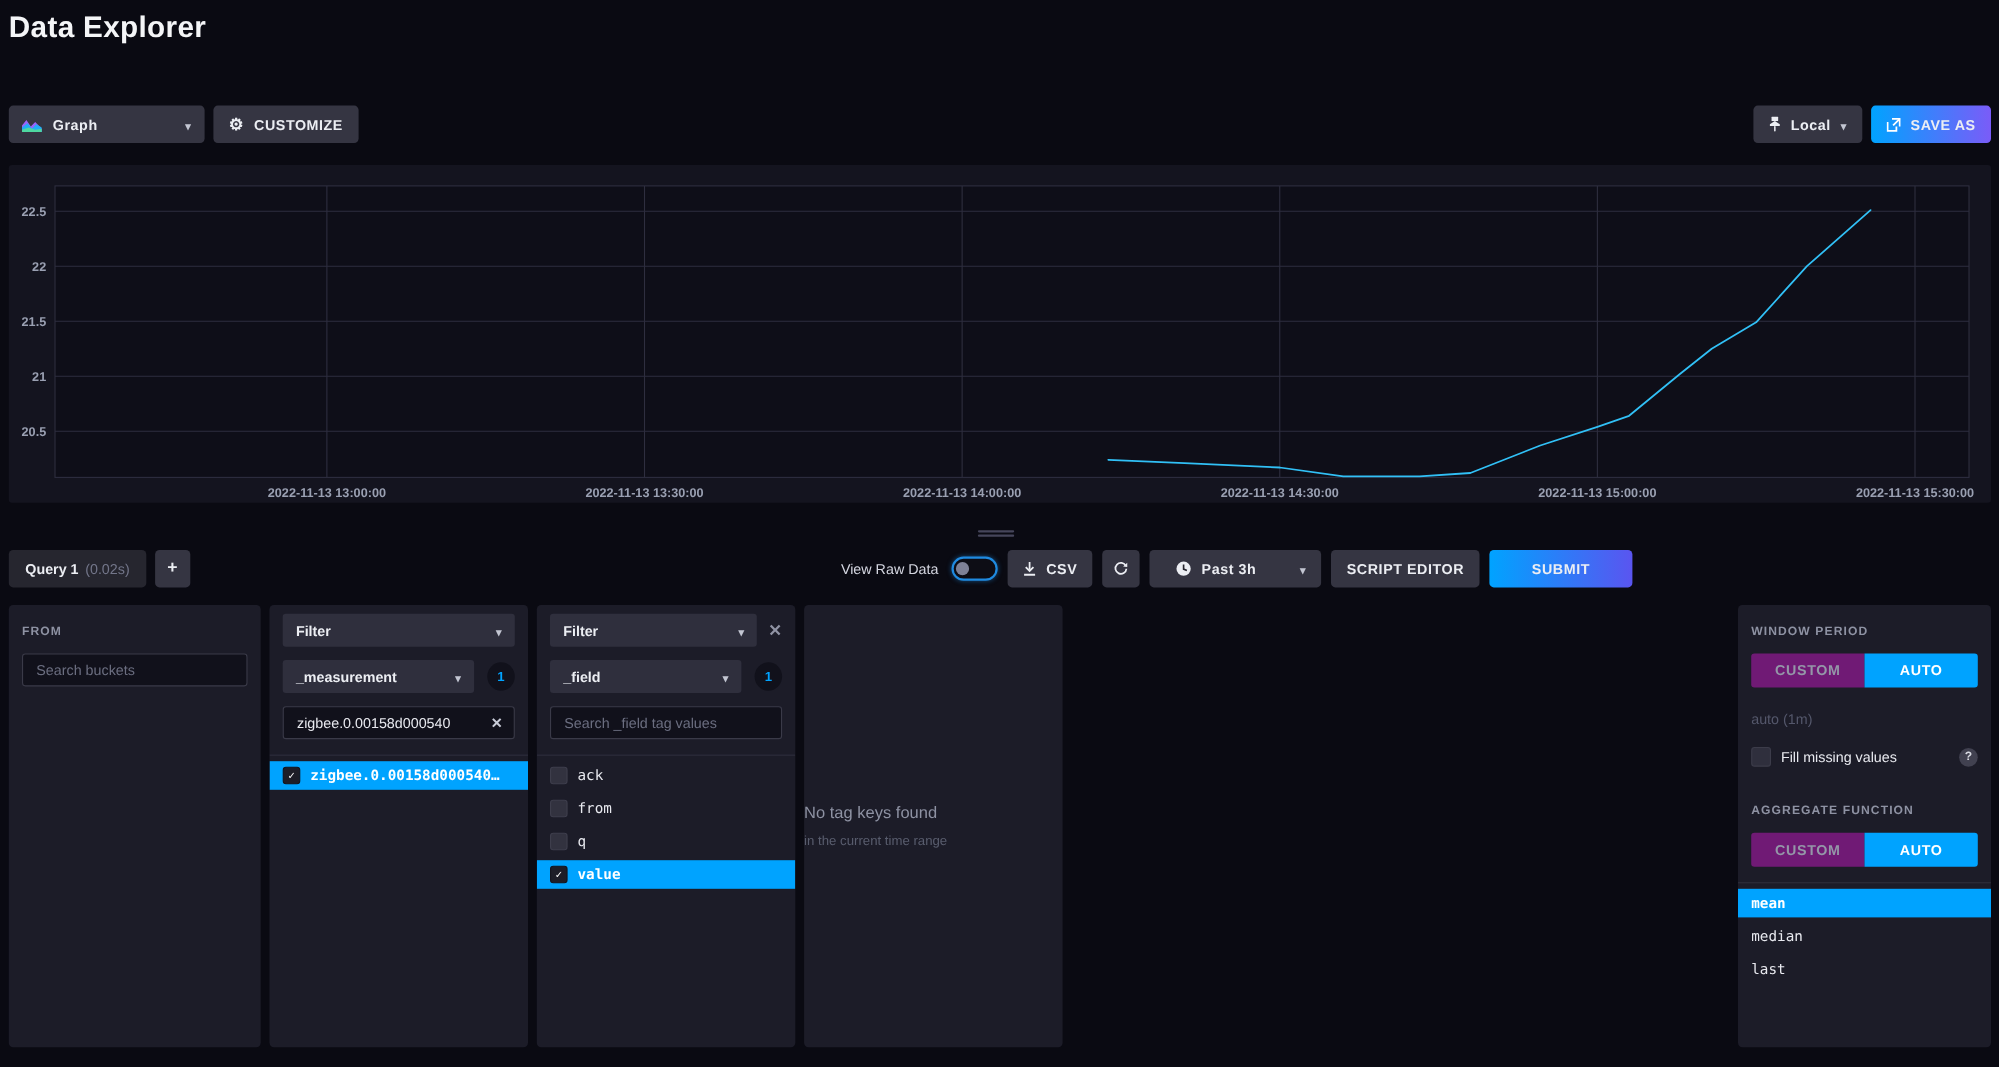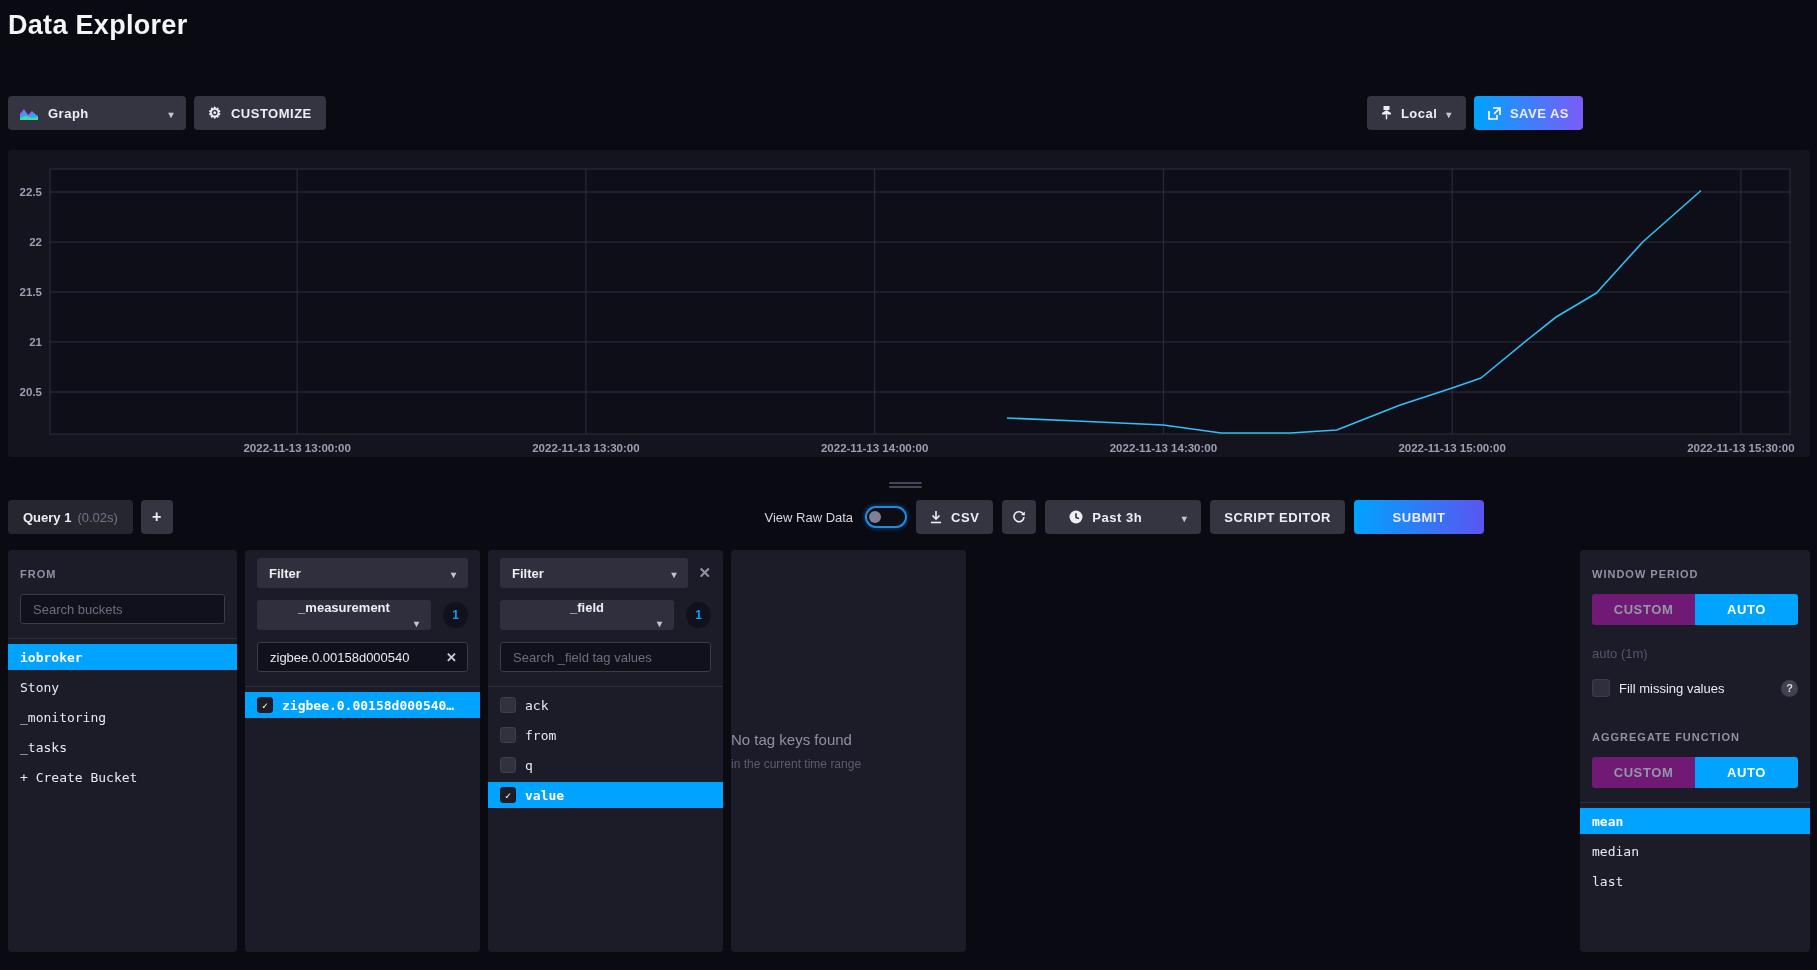--- a/index.html
+++ b/index.html
@@ -1,21 +1,21 @@
 <!DOCTYPE html>
 <html><head>
 <meta charset="utf-8">
 <style>
   html,body{margin:0;padding:0;overflow:hidden;}
   body{position:relative;width:1817px;height:970px;background:#0a0a12;
        font-family:"Liberation Sans",sans-serif;color:#fff;}
   .page-title{position:absolute;left:8px;top:10px;font-size:27px;font-weight:700;
        color:#f4f5f7;letter-spacing:.3px;}
   
-  .view-toolbar{position:absolute;left:8px;top:96px;width:1575px;height:34px;
+  .view-toolbar{position:absolute;left:8px;top:96px;width:1802px;height:34px;
        display:flex;align-items:center;gap:8px;}
   .btn{height:34px;border-radius:4px;background:#353542;color:#eceef3;font-size:13px;
        font-weight:700;letter-spacing:.5px;display:flex;align-items:center;gap:9px;
        padding:0 14px;box-sizing:border-box;cursor:pointer;white-space:nowrap;}
   .graph-dd{width:178px;justify-content:space-between;padding:0 12px;}
   .dd-left{display:flex;align-items:center;gap:10px;}
   .spacer{flex:1;}
   .saveas-btn{background:linear-gradient(90deg,#00a3ff 0%,#7a5cf8 100%);}
   .caret{display:inline-block;}
   .caret::after{content:"▾";font-size:10px;color:#c3c6d2;}
@@ -71,21 +71,21 @@
        margin-right:9px;flex:none;display:flex;align-items:center;justify-content:center;}
   .cb.checked{background:#1d1d27;border-color:#14141d;}
   .cb.checked::after{content:"✓";color:#fff;font-size:10px;font-weight:700;}
   .filter-head{display:flex;align-items:center;margin:8px 12px 12px;gap:10px;}
   .dd{height:30px;background:#2f2f3d;border-radius:3px;display:flex;align-items:center;
        padding:0 12px;font-size:13px;font-weight:700;color:#eceef3;box-sizing:border-box;
        cursor:pointer;}
   .dd .caret{margin-left:auto;}
   .filter-head .dd{flex:1;}
   .key-row{display:flex;align-items:center;margin:0 12px 12px;gap:12px;}
-  .key-dd{width:180px;flex-direction:column;}
+  .key-dd{width:180px;}
   .badge{width:26px;height:26px;border-radius:50%;background:#11111b;color:#00a3ff;
        font-size:12px;font-weight:700;display:flex;align-items:center;justify-content:center;}
   .empty-center{height:100%;display:flex;flex-direction:column;align-items:flex-start;
        justify-content:center;gap:9px;}
   .empty-title{font-size:15px;color:#8e92a3;}
   .empty-sub{font-size:12px;color:#595d6e;}
   
   .seg{display:flex;margin:0 12px;}
   .seg-btn{flex:1;height:31px;display:flex;align-items:center;justify-content:center;
        font-size:13px;font-weight:700;letter-spacing:.6px;cursor:pointer;}
@@ -217,37 +217,20 @@
   </div>
 </div>
 
 <div class="builder">
 
   <div class="panel" id="panel-from">
     <div class="panel-header">FROM</div>
     <div class="search-box">
       <input type="text" placeholder="Search buckets" style="">
     </div>
-    <div class="list">
-        <div class="list-item selected">
-          <span>iobroker</span>
-        </div>
-        <div class="list-item">
-          <span>Stony</span>
-        </div>
-        <div class="list-item">
-          <span>_monitoring</span>
-        </div>
-        <div class="list-item">
-          <span>_tasks</span>
-        </div>
-        <div class="list-item">
-          <span>+ Create Bucket</span>
-        </div>
-      </div>
   </div>
 
   <div class="panel" id="panel-measurement">
     <div class="filter-head">
       <div class="dd">
         <span>Filter</span>
         <span class="caret"></span>
       </div>
     </div>
     <div class="key-row">

